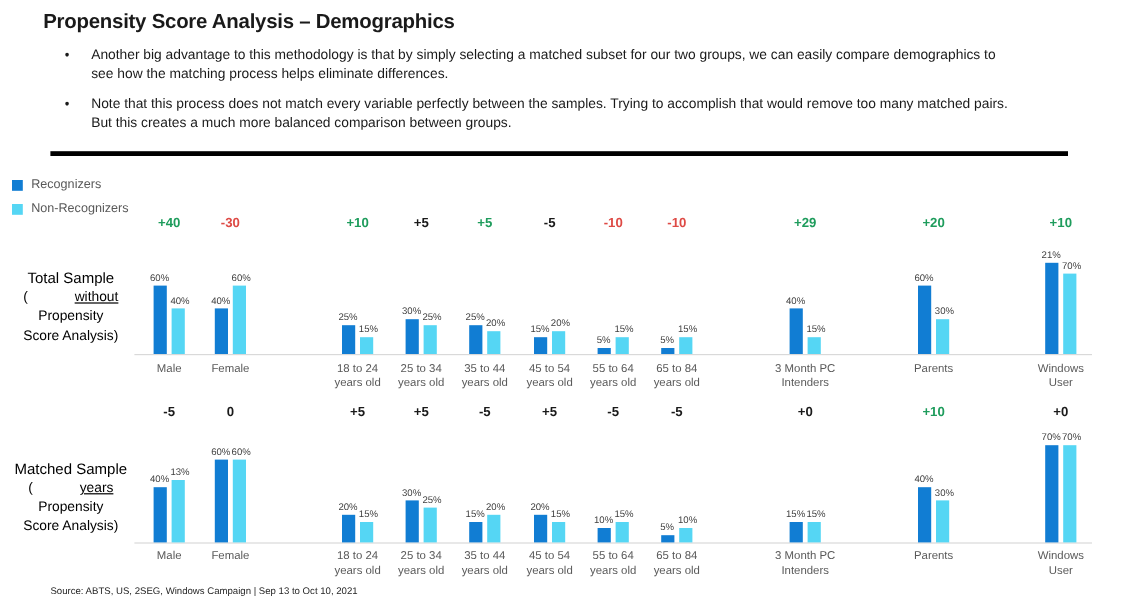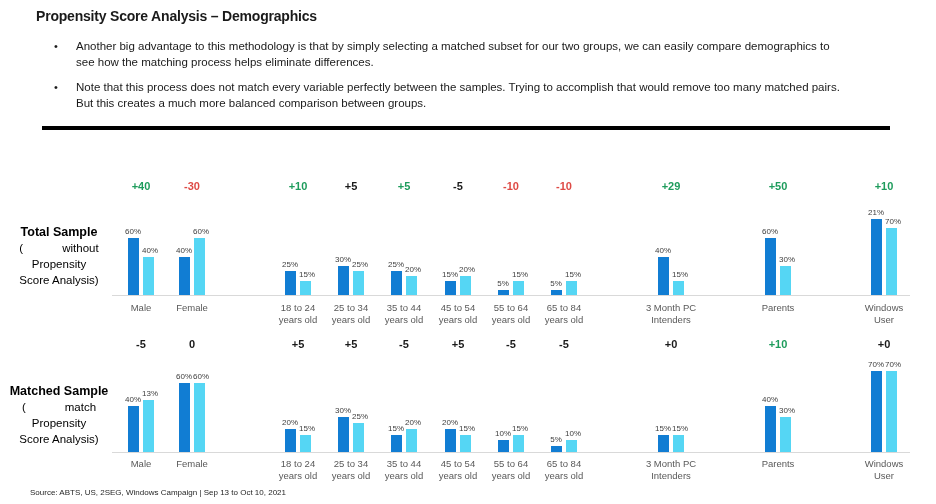--- a/index.html
+++ b/index.html
@@ -3,42 +3,42 @@
 <meta charset="utf-8">
 <style>
   html,body{margin:0;padding:0;}
   body{
     width:936px;height:504px;position:relative;overflow:hidden;
     background:#ffffff;font-family:"Liberation Sans",sans-serif;
     -webkit-font-smoothing:antialiased;
   }
   .title{
     position:absolute;left:36px;top:8px;margin:0;
-    font-size:14px;font-weight:bold;color:#1a1a1a;letter-spacing:-0.2px;
+    font-size:17px;font-weight:bold;color:#1a1a1a;letter-spacing:-0.2px;
   }
   .bullets{position:absolute;left:48px;top:38px;width:800px;}
   .bullet-row{display:flex;margin-bottom:9px;}
   .bullet-dot{width:22px;flex:0 0 22px;font-size:11px;color:#1a1a1a;line-height:16px;text-align:left;padding-left:6px;}
   .bullet-text{font-size:11.5px;line-height:16px;color:#1a1a1a;max-width:772px;}
   .divider{position:absolute;left:42px;top:126px;width:848px;height:4px;background:#000;}
   .canvas{position:absolute;left:0;top:136px;width:936px;height:368px;}
   .legend{position:absolute;left:10px;top:12px;}
   .legend-item{display:flex;align-items:center;margin-bottom:8px;}
   .legend-swatch{width:9px;height:9px;margin-right:7px;flex:0 0 9px;}
   .legend-label{font-size:10.5px;color:#595959;}
   .row-label{position:absolute;left:0;width:118px;text-align:center;color:#000;}
-  .row-label .rl-title{font-size:12.5px;font-weight:bold;line-height:16px;}
+  .row-label .rl-title{font-size:12.5px;font-weight:normal;line-height:16px;}
   .row-label .rl-line{font-size:11.5px;line-height:16px;}
-  .row-label .u{margin-left:39px;}
+  .row-label .u{text-decoration:underline;margin-left:39px;}
   .axis-line{position:absolute;height:1px;}
   .delta{position:absolute;transform:translateX(-50%);font-size:11px;font-weight:bold;white-space:nowrap;}
   .bar{position:absolute;width:11px;}
   .bar-val{position:absolute;transform:translateX(-50%);font-size:8px;color:#404040;white-space:nowrap;}
   .cat{position:absolute;transform:translateX(-50%);text-align:center;font-size:9.5px;line-height:12px;color:#595959;white-space:nowrap;}
-  .source{position:absolute;left:10px;top:352px;font-size:8px;color:#262626;padding-left:20px;}
+  .source{position:absolute;left:22px;top:352px;font-size:8px;color:#262626;padding-left:20px;}
 </style>
 </head>
 <body>
 
 <h1 class="title">Propensity Score Analysis – Demographics</h1>
 
 <div class="bullets">
   <div class="bullet-row">
     <span class="bullet-dot">•</span>
     <span class="bullet-text">Another big advantage to this methodology is that by simply selecting a matched subset for our two groups, we can easily compare demographics to see how the matching process helps eliminate differences.</span>
@@ -46,30 +46,40 @@
   <div class="bullet-row">
     <span class="bullet-dot">•</span>
     <span class="bullet-text">Note that this process does not match every variable perfectly between the samples.  Trying to accomplish that would remove too many matched pairs.  But this creates a much more balanced comparison between groups.</span>
   </div>
 </div>
 
 <div class="divider"></div>
 
 <div class="canvas">
 
+  <div class="legend">
+    <div class="legend-item">
+      <span class="legend-swatch" style="background: rgb(17, 125, 211);"></span>
+      <span class="legend-label">Recognizers</span>
+    </div>
+    <div class="legend-item">
+      <span class="legend-swatch" style="background: rgb(85, 214, 244);"></span>
+      <span class="legend-label">Non-Recognizers</span>
+    </div>
+  </div>
 
   <div class="row-label" style="top:88px;">
     <div class="rl-title">Total Sample</div>
     <div class="rl-line"><span>(</span><span class="u">without</span><span> Propensity</span></div>
     <div class="rl-line">Score Analysis)</div>
   </div>
 
   <div class="row-label" style="top:247px;text-align:center;">
     <div class="rl-title">Matched Sample</div>
-    <div class="rl-line"><span>(</span><span class="u">match</span><span> Propensity</span></div>
+    <div class="rl-line"><span>(</span><span class="u">years</span><span> Propensity</span></div>
     <div class="rl-line">Score Analysis)</div>
   </div>
 
   <div id="chart-0">
       <div class="axis-line" style="left: 112px; top: 159px; width: 798px; background: rgb(217, 217, 217);"></div>
       <div class="delta" style="left: 141px; top: 44px; color: rgb(30, 156, 92);">+40</div>
       <div class="bar" style="left: 128px; top: 102px; height: 57px; background: rgb(17, 125, 211);"></div>
       <div class="bar" style="left: 143px; top: 121px; height: 38px; background: rgb(85, 214, 244);"></div>
       <div class="bar-val" style="left: 133px; top: 91px;">60%</div>
       <div class="bar-val" style="left: 150px; top: 110px;">40%</div>
@@ -140,21 +150,21 @@
       </div>
       <div class="delta" style="left: 671px; top: 44px; color: rgb(30, 156, 92);">+29</div>
       <div class="bar" style="left: 658px; top: 121px; height: 38px; background: rgb(17, 125, 211);"></div>
       <div class="bar" style="left: 673px; top: 145px; height: 14px; background: rgb(85, 214, 244);"></div>
       <div class="bar-val" style="left: 663px; top: 110px;">40%</div>
       <div class="bar-val" style="left: 680px; top: 134px;">15%</div>
       <div class="cat" style="left: 671px; top: 166px;">
         <div>3 Month PC</div>
         <div>Intenders</div>
       </div>
-      <div class="delta" style="left: 778px; top: 44px; color: rgb(30, 156, 92);">+50</div>
+      <div class="delta" style="left: 778px; top: 44px; color: rgb(30, 156, 92);">+20</div>
       <div class="bar" style="left: 765px; top: 102px; height: 57px; background: rgb(17, 125, 211);"></div>
       <div class="bar" style="left: 780px; top: 130px; height: 29px; background: rgb(85, 214, 244);"></div>
       <div class="bar-val" style="left: 770px; top: 91px;">60%</div>
       <div class="bar-val" style="left: 787px; top: 119px;">30%</div>
       <div class="cat" style="left: 778px; top: 166px;">
         <div>Parents</div>
       </div>
       <div class="delta" style="left: 884px; top: 44px; color: rgb(30, 156, 92);">+10</div>
       <div class="bar" style="left: 871px; top: 83px; height: 76px; background: rgb(17, 125, 211);"></div>
       <div class="bar" style="left: 886px; top: 92px; height: 67px; background: rgb(85, 214, 244);"></div>

